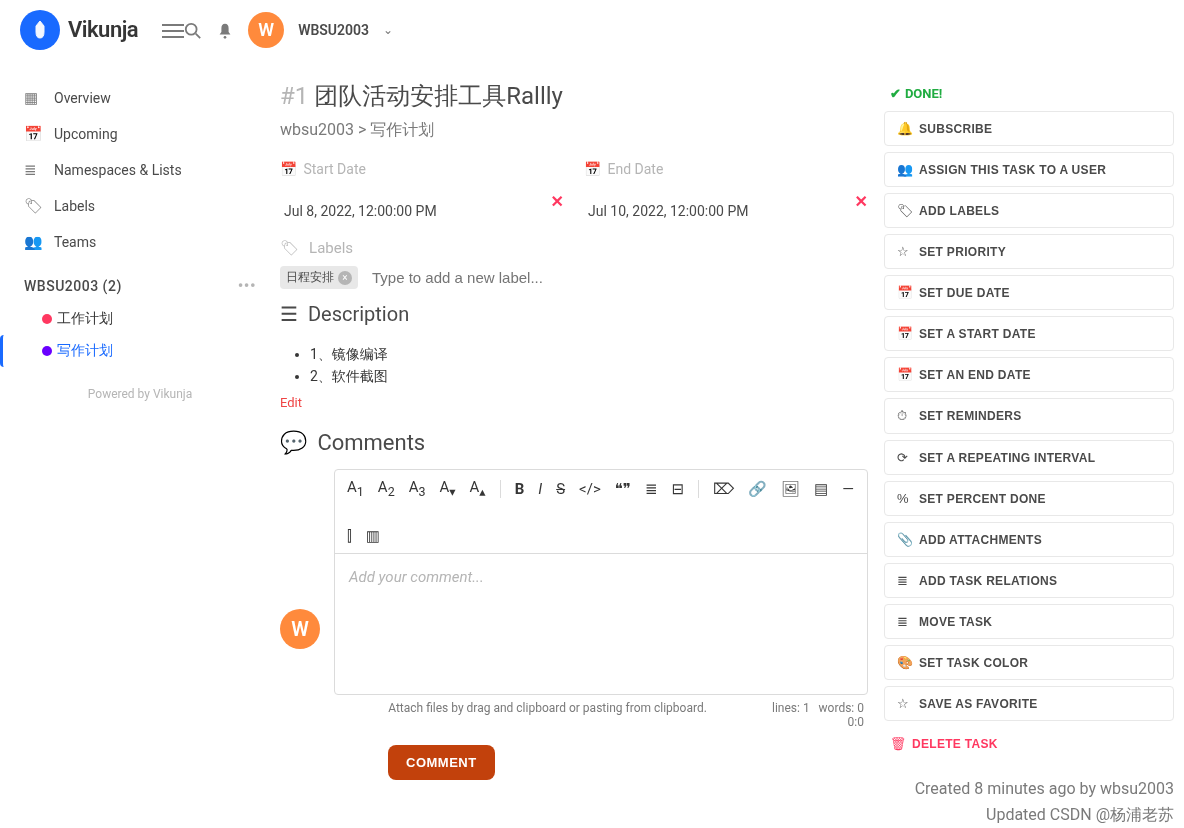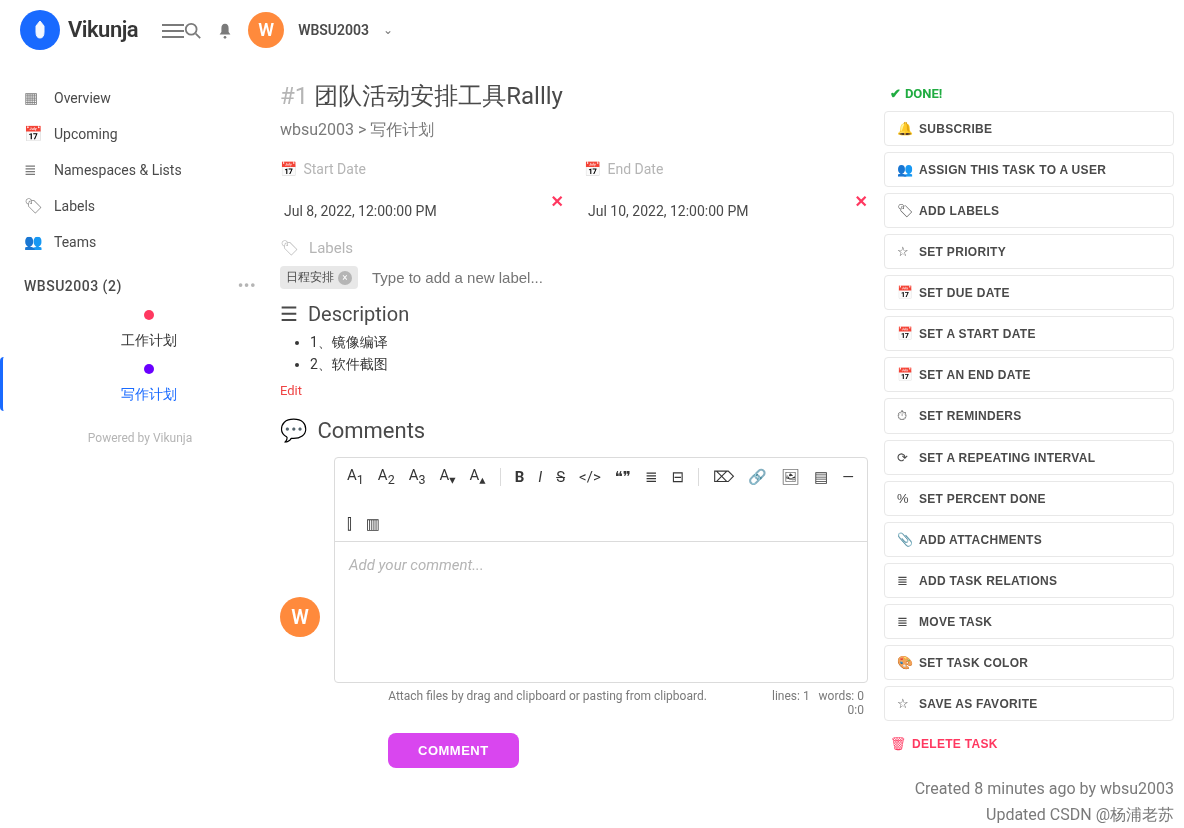--- a/index.html
+++ b/index.html
@@ -14,21 +14,21 @@
 .topbar-right { display: flex; align-items: center; gap: 14px; color:#7a7a7a; font-size:18px;}
 .avatar { width: 36px; height: 36px; border-radius: 50%; background: #ff8a3c; color:#fff; display:flex; align-items:center; justify-content:center; font-weight:600; font-size:18px;}
 .username-top { font-size: 14px; font-weight: 600; color:#4a4a4a; }
 .chevdown { font-size:12px; color:#7a7a7a;}
 .layout { display: flex; }
 .sidebar { width: 280px; padding: 20px 14px; }
 .nav-item { display: flex; align-items: center; gap: 12px; padding: 9px 10px; color: #4a4a4a; cursor: pointer; border-radius: 4px; }
 .nav-item .ico { width: 18px; color:#7a7a7a; font-size:15px;}
 .ns-header { display:flex; align-items:center; justify-content:space-between; padding: 16px 10px 8px; color:#4a4a4a; font-weight:500; letter-spacing:0.5px;}
 .ns-dots { color:#b5b5b5; font-size:16px; cursor:pointer;}
-.list-item { display:flex; align-items:center; gap:12px; padding: 7px 10px 7px 28px; cursor:pointer; border-radius:4px;flex-direction:column;}
+.list-item { display:flex; align-items:center; gap:5px; padding: 7px 10px 7px 28px; cursor:pointer; border-radius:4px;}
 .list-item.active { color:#196aff; border-left:3px solid #196aff; margin-left:-14px; padding-left:39px; background:#fff;}
 .dot { width:10px; height:10px; border-radius:50%; display:inline-block;}
 .powered { margin-top:20px; text-align:center; font-size:12px; color:#b5b5b5;}
 .main { flex: 1; padding: 20px 10px 20px 0; display:flex; gap:16px; }
 .content-col { flex: 1; min-width:0;}
 .task-title { font-size: 24px; color:#7a7a7a; font-weight:400; margin-bottom:8px;}
 .task-title .num { color:#b5b5b5; }
 .task-title .ttext { color:#4a4a4a;}
 .breadcrumb { color:#7a7a7a; margin-bottom:20px; font-size:16px;}
 .dates-row { display:flex; gap:20px; margin-bottom:20px;}
@@ -36,36 +36,36 @@
 .date-label { color:#b5b5b5; font-size:14px; display:flex; align-items:center; gap:6px; margin-bottom:6px;}
 .date-value-row { display:flex; align-items:center; }
 .date-value { flex:1; color:#4a4a4a; padding-left:4px;margin-top:20px;}
 .date-clear { color:#ff3860; font-weight:bold; cursor:pointer; font-size:16px;}
 .section-label { color:#b5b5b5; display:flex; align-items:center; gap:10px; margin: 12px 0 8px; font-size:15px;}
 .section-label.desc { font-size:20px; color:#4a4a4a;}
 .label-row { display:flex; align-items:center; gap:10px;}
 .label-chip { background:#e8e8e8; border-radius:4px; padding:3px 6px; font-size:12px; color:#4a4a4a; display:flex; align-items:center; gap:4px;}
 .label-chip .x { background:#b5b5b5; color:#fff; width:14px; height:14px; border-radius:50%; font-size:10px; display:flex; align-items:center; justify-content:center; cursor:pointer;}
 .label-input { border:none; outline:none; font-size:15px; color:#7a7a7a; flex:1; padding:4px;}
-.desc-list { margin: 8px 0 8px 30px; }
+.desc-list { margin: 20px 0 8px 30px; }
 .desc-list li { margin-bottom:4px; color:#363636;}
 .edit-link { color:#ef4444; font-size:13px; cursor:pointer; }
 .comments-header { display:flex; align-items:center; gap:10px; font-size:22px; color:#4a4a4a; margin:20px 0 14px;}
 .comment-row { display:flex; gap:14px; }
 .comment-avatar { width:40px; height:40px; border-radius:50%; background:#ff8a3c; color:#fff; display:flex; align-items:center; justify-content:center; font-weight:600; font-size:20px; margin-top:140px;}
 .editor { flex:1; border:1px solid #dbdbdb; border-radius:4px; }
 .toolbar { border-bottom:1px solid #dbdbdb; padding:8px 12px; display:flex; flex-wrap:wrap; gap:14px; align-items:center; color:#4a4a4a;}
 .toolbar .tbtn { cursor:pointer; font-size:15px; color:#363636;}
 .toolbar .sep { width:1px; height:18px; background:#dbdbdb;}
 .editor-body { min-height:140px; padding:14px; color:#b5b5b5; font-size:15px; font-style:italic;}
 .editor-footer { display:flex; justify-content:space-between; padding:6px 0 2px; font-size:12px; color:#7a7a7a;}
 .editor-footer .left { flex:1; text-align:center;}
 .editor-footer .right { text-align:right; padding-right:4px;margin-left:11px;}
 .comment-actions { margin-top:14px; margin-left:54px;}
-.comment-btn { background:#d946ef; color:#fff; border:none; padding:10px 30px; border-radius:8px; font-weight:700; font-size:13px; cursor:pointer; letter-spacing:0.5px;}
+.comment-btn { background:#c2410c; color:#fff; border:none; padding:10px 18px; border-radius:8px; font-weight:700; font-size:13px; cursor:pointer; letter-spacing:0.5px;}
 .right-col { width:290px; }
 .done-badge { color:#20ac41; font-weight:700; font-size:13px; margin:6px 0 10px 6px; display:flex; align-items:center; gap:4px;}
 .action-btn { display:flex; align-items:center; gap:8px; width:100%; padding:9px 12px; margin-bottom:6px; background:#fff; border:1px solid #e8e8e8; border-radius:4px; color:#4a4a4a; font-weight:700; font-size:12px; cursor:pointer; text-align:left; letter-spacing:0.3px;}
 .action-btn .aico { width:14px; font-size:13px; font-weight:normal;}
 .action-btn.danger { color:#ff3860; border:none; background:transparent; padding-left:6px;}
 .meta-footer { text-align:right; font-size:16px; color:#7a7a7a; margin-top:16px; line-height:1.6;}
 svg { display:inline-block; vertical-align:middle;}
 </style>
 </head>
 <body>

